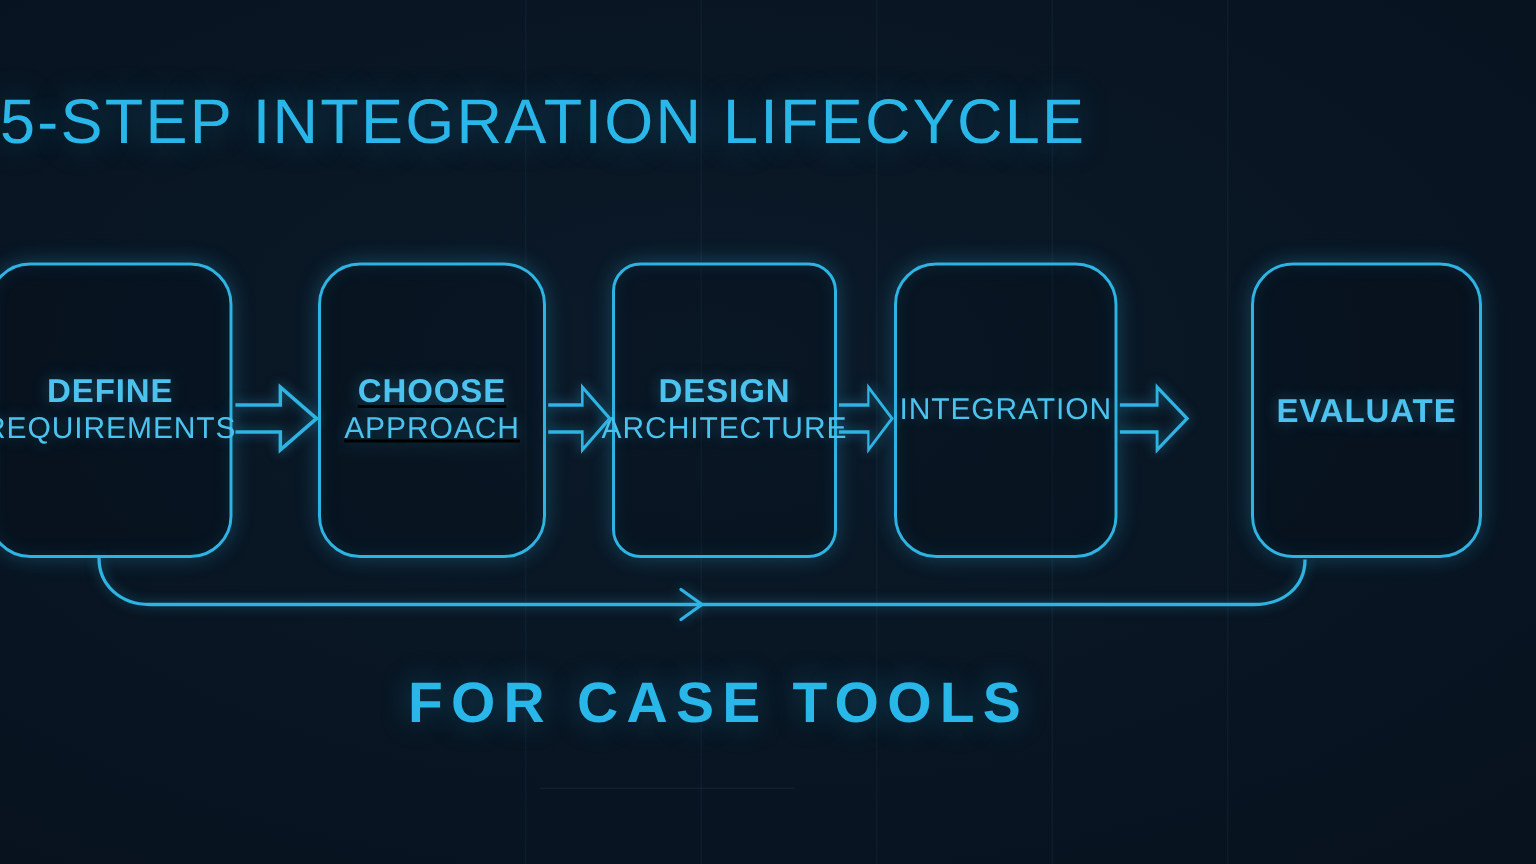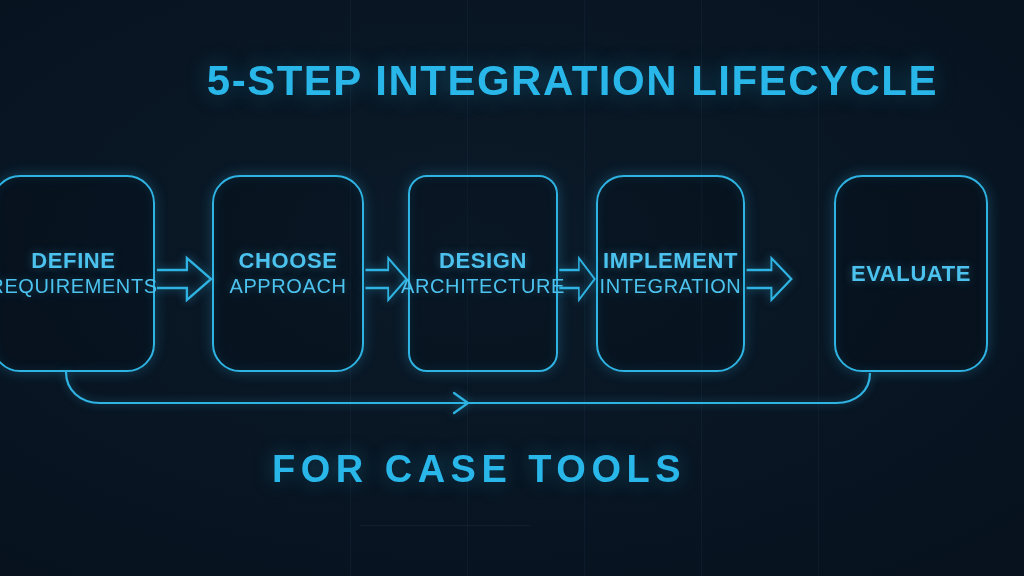--- a/index.html
+++ b/index.html
@@ -17,22 +17,22 @@
   }
   .canvas{
     position:relative;width:1024px;height:576px;overflow:hidden;
     background:radial-gradient(120% 115% at 46% 42%, #0b1a29 0%, #081421 45%, #040e18 100%);
   }
   
   .vgrid{position:absolute;top:0;bottom:0;width:1px;background:rgba(110,190,230,.055);}
   .hgrid{position:absolute;height:1px;background:rgba(110,190,230,.07);}
   
   .title{
-    position:absolute;top:57px;left:0;width:938px;text-align:right;
-    font-size:42px;font-weight:bold;letter-spacing:1.5px;
+    position:absolute;top:57px;left:0;width:938px;text-align:left;
+    font-size:42px;font-weight:normal;letter-spacing:1.5px;
     color:var(--accent,#29b6e9);
     text-shadow:0 0 22px rgba(41,182,233,.35);
     white-space:nowrap;
   }
   
   .step-box{
     position:absolute;top:175px;height:197px;
     border:2px solid var(--line,#2fb3e2);
     border-radius:28px;
     display:flex;flex-direction:column;align-items:center;justify-content:center;
@@ -43,21 +43,21 @@
     color:var(--box-text,#4cc2ee);font-size:22px;font-weight:bold;
     letter-spacing:.6px;line-height:26px;white-space:nowrap;
     text-shadow:0 0 10px rgba(76,194,238,.35);
   }
   .step-line2{
     color:var(--box-text,#4cc2ee);font-size:20px;font-weight:500;
     letter-spacing:.6px;line-height:25px;white-space:nowrap;
     text-shadow:0 0 10px rgba(76,194,238,.30);
   }
   .box1{left:-8px;width:163px;}
-  .box2{left:212px;width:152px;}
+  .box2{left:212px;width:152px;text-decoration:underline;}
   .box3{left:408px;width:150px;border-radius:19px;}
   .box4{left:596px;width:149px;}
   .box5{left:834px;width:154px;}
   
   .step-arrow{position:absolute;top:255px;height:48px;filter:drop-shadow(0 0 4px rgba(47,179,226,.55));}
   .arrow1{left:155px;width:58px;}
   .arrow2{left:364px;width:44px;}
   .arrow3{left:558px;width:38px;}
   .arrow4{left:745px;width:48px;}
   .step-arrow svg{width:100%;height:100%;display:block;}
@@ -97,21 +97,20 @@
   </div>
   <div class="step-box box2">
     <span class="step-line1">CHOOSE</span>
     <span class="step-line2">APPROACH</span>
   </div>
   <div class="step-box box3">
     <span class="step-line1">DESIGN</span>
     <span class="step-line2">ARCHITECTURE</span>
   </div>
   <div class="step-box box4">
-    <span class="step-line1">IMPLEMENT</span>
     <span class="step-line2">INTEGRATION</span>
   </div>
   <div class="step-box box5">
     <span class="step-line1">EVALUATE</span>
   </div>
 
   <div class="step-arrow arrow1">
     <svg viewBox="0 0 60 48" preserveAspectRatio="none">
         <path d="M2 15 H33 V3 L58 24 L33 45 V33 H2"></path>
       </svg>

